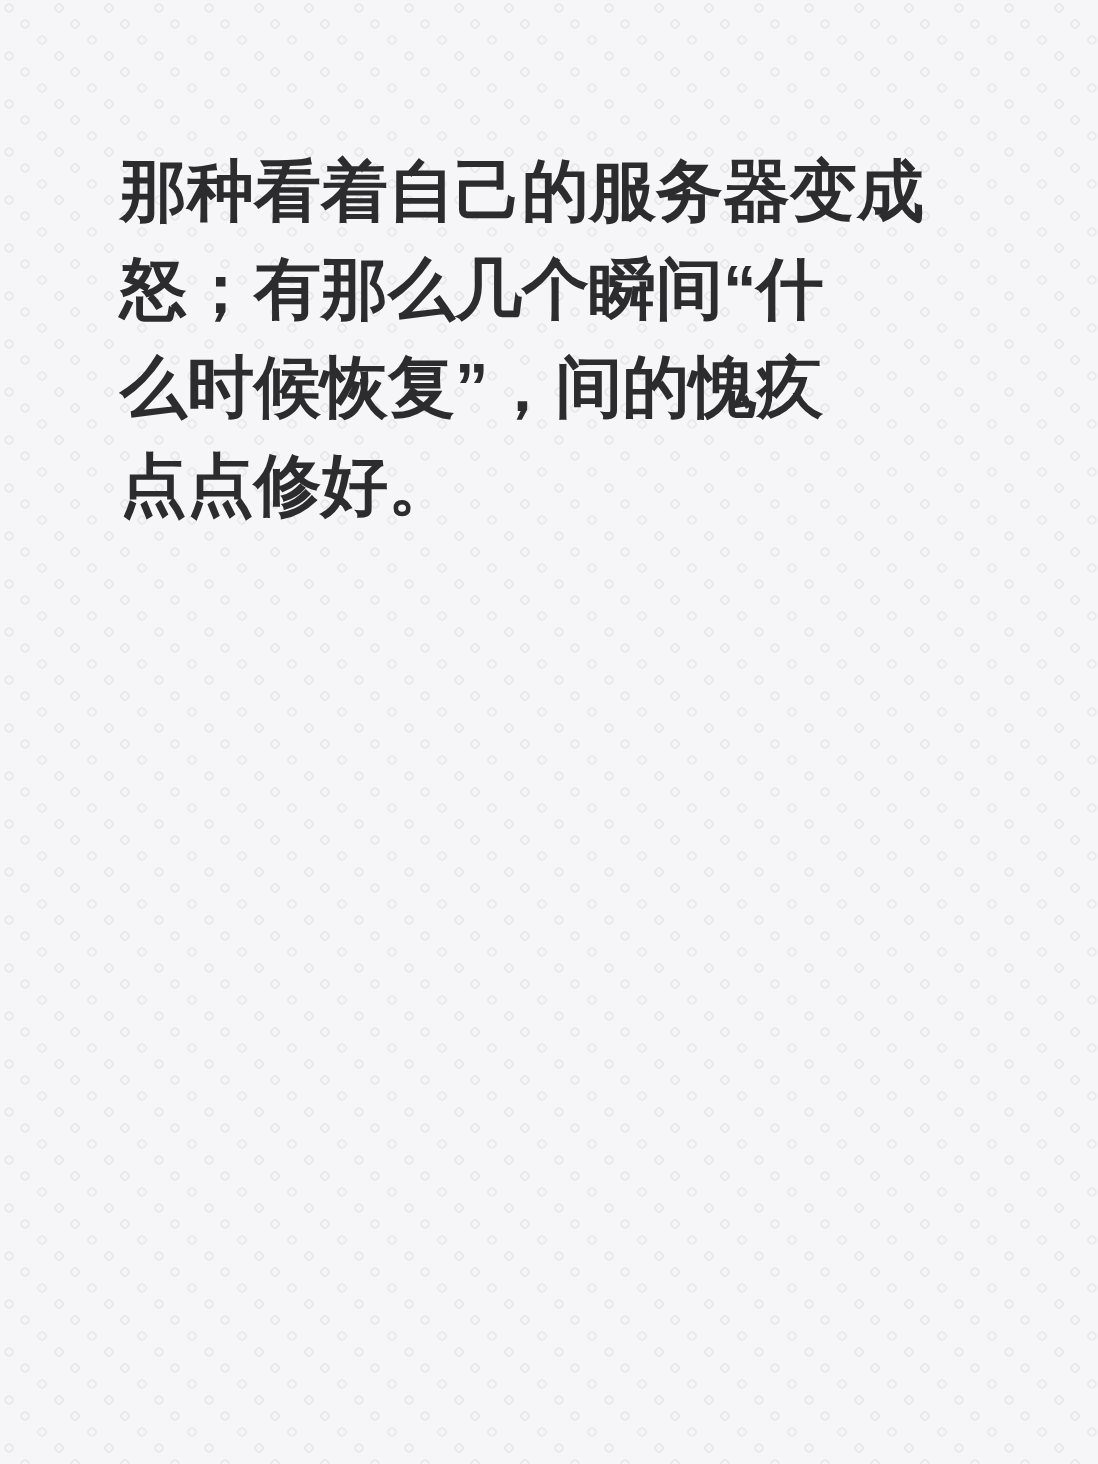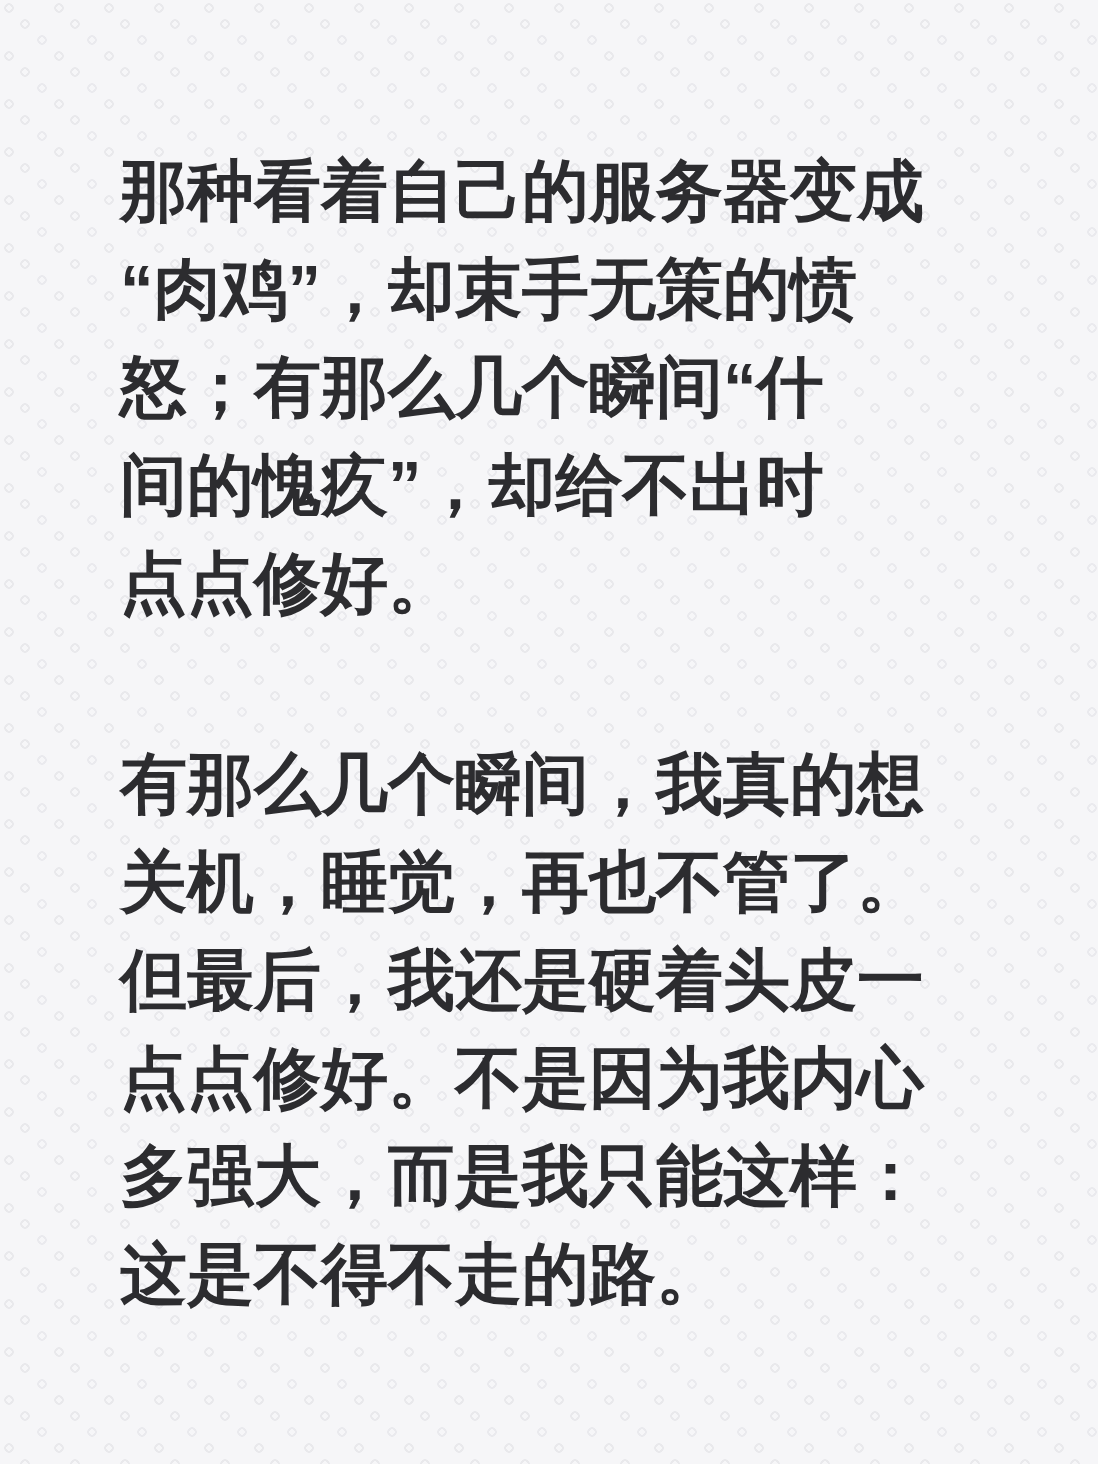--- a/index.html
+++ b/index.html
@@ -46,27 +46,18 @@
     letter-spacing: 0px;
   }
 </style>
 </head>
 <body>
 
 <div class="page">
   <div class="article">
       <div class="paragraph">
         <div class="line">那种看着自己的服务器变成</div>
-        <div class="line">“肉鸡”，却束手无策的愤</div>
         <div class="line">怒；有那么几个瞬间“什</div>
-        <div class="line">间的愧疚”，却给不出时</div>
+        <div class="line">么时候恢复”，间的愧疚</div>
         <div class="line">点点修好。</div>
-      </div>
-      <div class="paragraph">
-        <div class="line">有那么几个瞬间，我真的想</div>
-        <div class="line">关机，睡觉，再也不管了。</div>
-        <div class="line">但最后，我还是硬着头皮一</div>
-        <div class="line">点点修好。不是因为我内心</div>
-        <div class="line">多强大，而是我只能这样：</div>
-        <div class="line">这是不得不走的路。</div>
       </div>
     </div>
 </div>
 
 </body></html>

